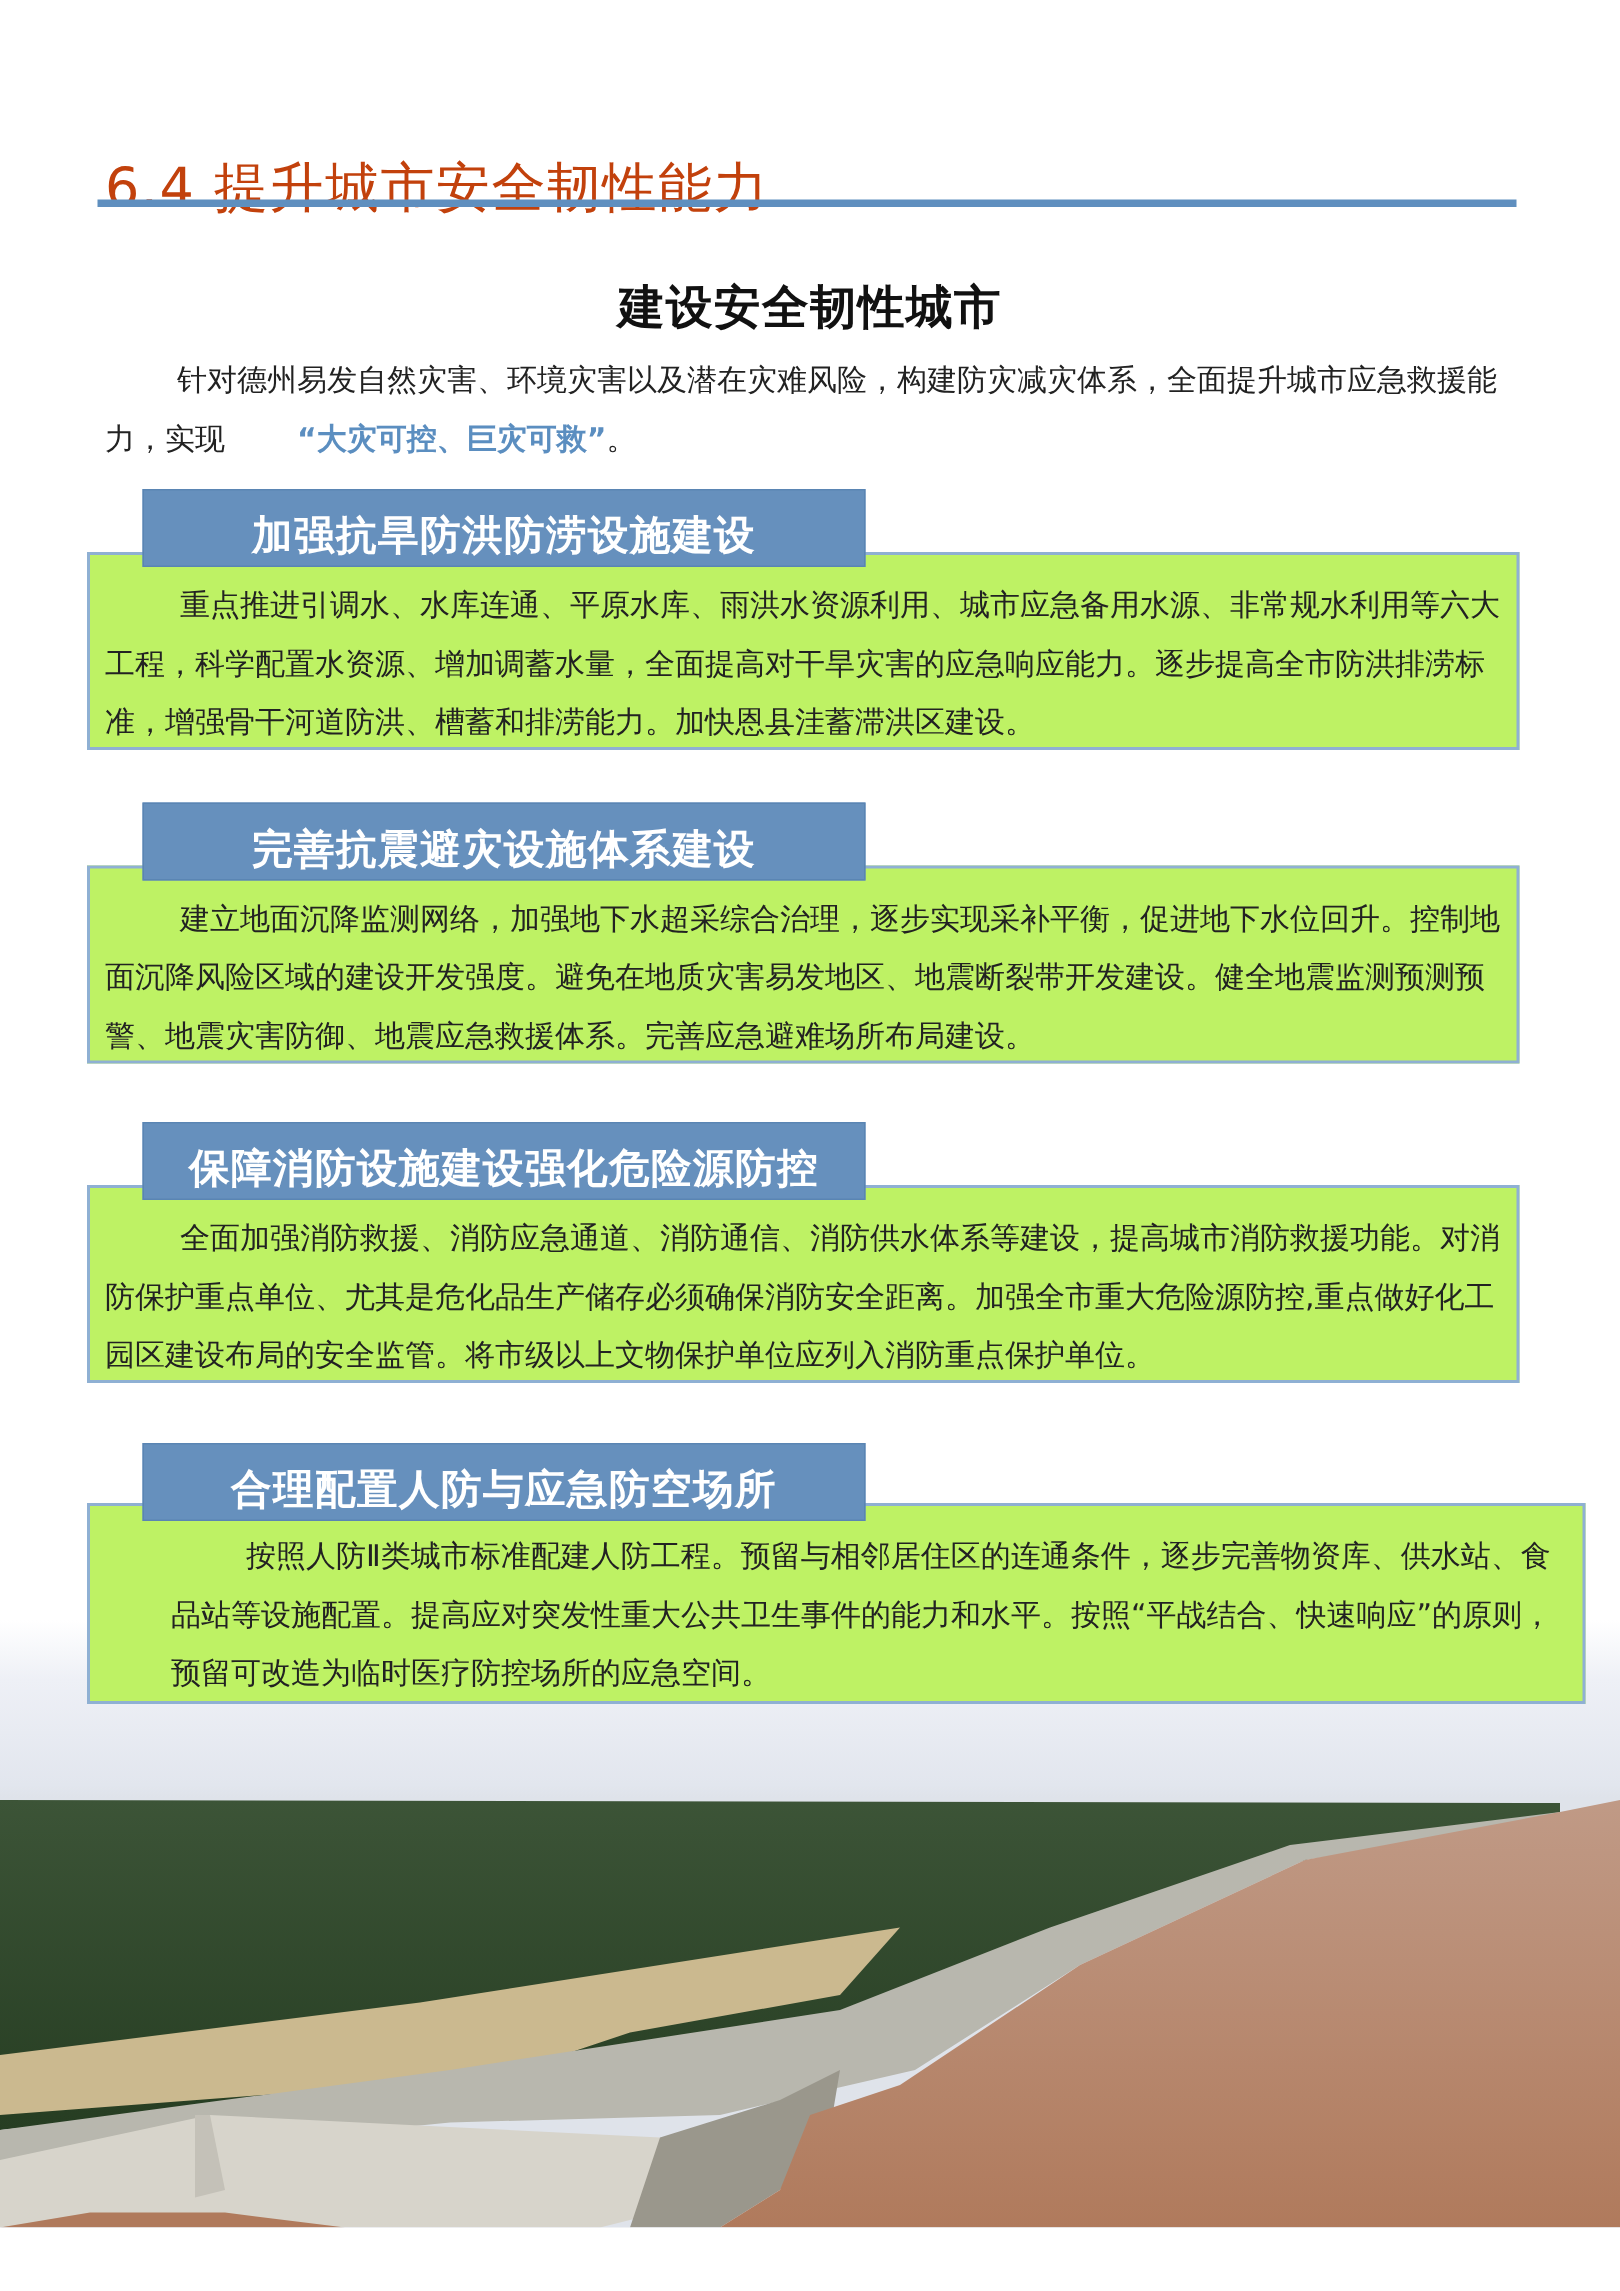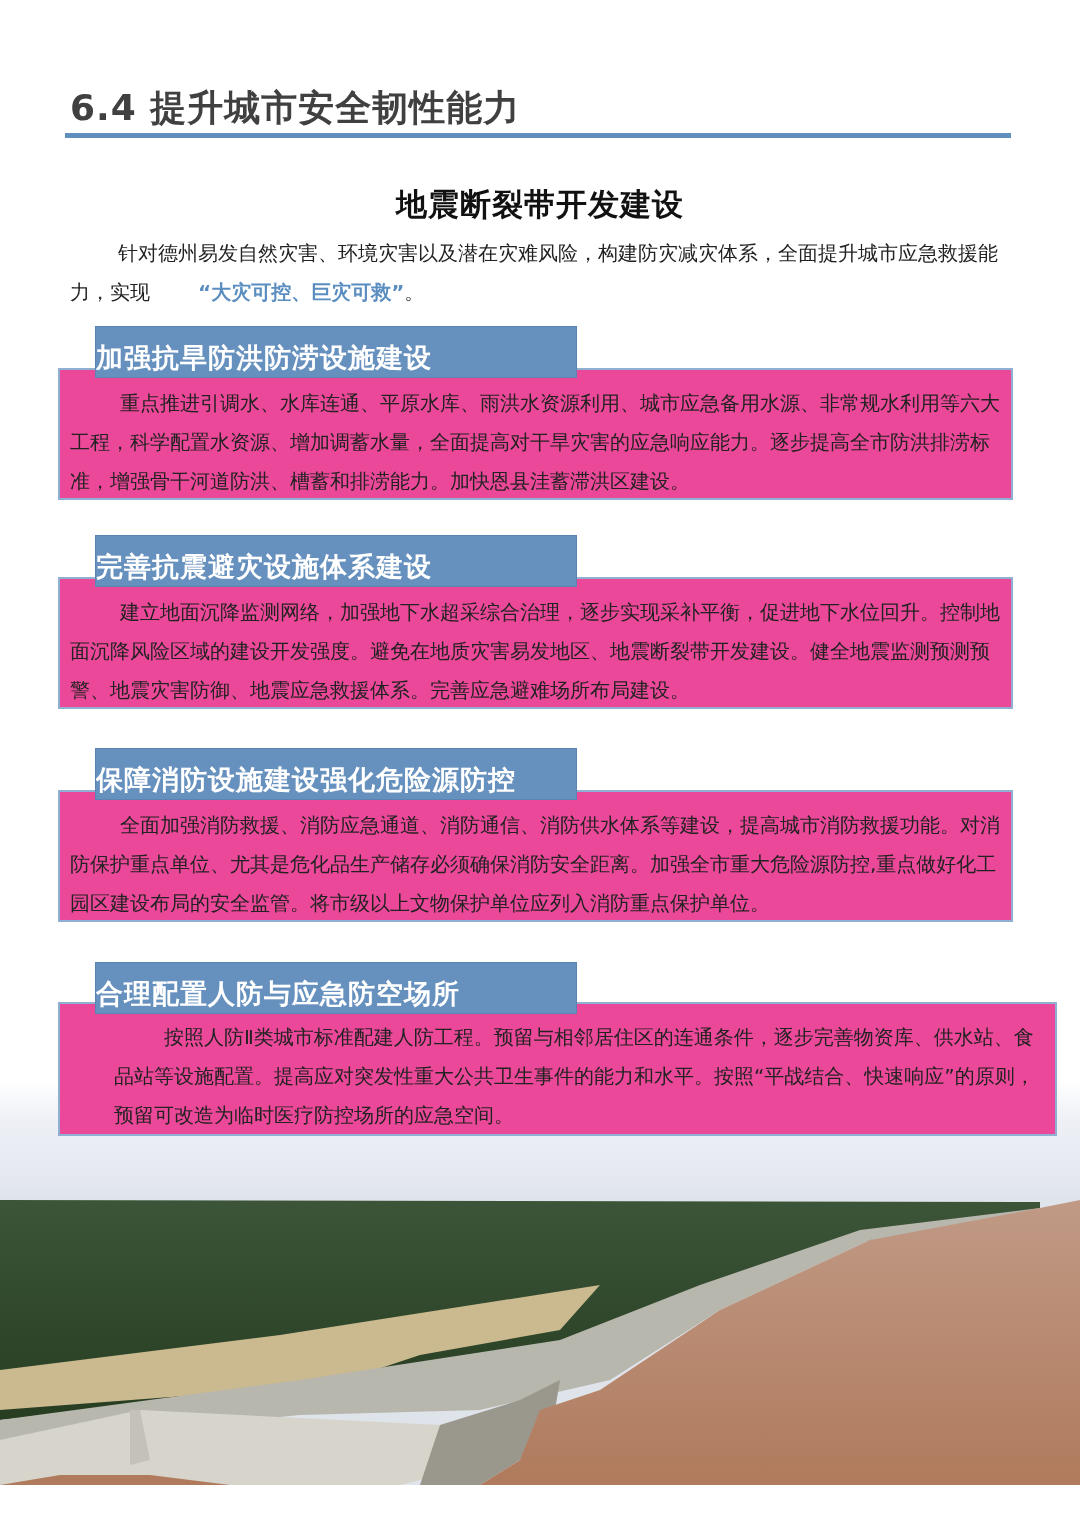--- a/index.html
+++ b/index.html
@@ -1,46 +1,46 @@
 <!DOCTYPE html>
 <html><head>
 <meta charset="utf-8">
 <style>
   html,body{margin:0;padding:0;background:#ffffff;}
   body{width:1080px;height:1527px;position:relative;overflow:hidden;
        font-family:"DejaVu Sans","Liberation Sans",sans-serif;color:#222;}
-  .section-title{position:absolute;left:70px;top:84px;font-size:36px;font-weight:bold;
-       color:#404040;letter-spacing:1px;white-space:nowrap;}
+  .section-title{position:absolute;left:70px;top:101px;font-size:36px;font-weight:normal;
+       color:#c2410c;letter-spacing:1px;white-space:nowrap;}
   .title-rule{position:absolute;left:65px;top:133px;width:946px;height:5px;background:#5f8fbf;}
   .main-heading{position:absolute;left:0;width:1080px;top:184px;text-align:center;
        font-size:31px;font-weight:bold;color:#111;letter-spacing:1px;}
   .intro{position:absolute;left:70px;width:940px;top:234px;font-size:20px;line-height:39px;color:#222;}
   .intro p{margin:0;text-indent:48px;}
   .highlight{color:#5b8ec0;font-weight:bold;margin-left:48px;}
 
   
   .photo{position:absolute;left:0;top:1080px;width:1080px;height:405px;overflow:hidden;
        background:linear-gradient(to bottom,#ffffff 0px,#eef0f6 40px,#e2e6ee 110px,#dfe3ea 118px);}
   .photo svg{position:absolute;left:0;top:0;}
 
   .block{position:absolute;left:58px;width:953px;}
-  .frame{position:absolute;left:0;width:951px;border:2px solid #8fb0d3;background:#ec4899;}
+  .frame{position:absolute;left:0;width:951px;border:2px solid #8fb0d3;background:#bef264;}
   .frame-body{padding:14px 8px 0 10px;font-size:20px;line-height:39px;color:#222;}
   .frame-body p{margin:0;text-indent:50px;}
   .tag{position:absolute;left:37px;width:482px;height:52px;background:#6690bd;color:#ffffff;
-       font-size:27px;font-weight:bold;text-align:left;line-height:62px;letter-spacing:1px;
+       font-size:27px;font-weight:bold;text-align:center;line-height:62px;letter-spacing:1px;
        border:1px solid #5a85b3;box-sizing:border-box;overflow:hidden;}
 </style>
 </head>
 <body>
 
 <div class="section-title">6.4 提升城市安全韧性能力</div>
 <div class="title-rule"></div>
 
-<div class="main-heading">地震断裂带开发建设</div>
+<div class="main-heading">建设安全韧性城市</div>
 
 <div class="intro">
   <p><span>针对德州易发自然灾害、环境灾害以及潜在灾难风险，构建防灾减灾体系，全面提升城市应急救援能力，实现</span><span class="highlight">“大灾可控、巨灾可救”</span><span>。</span></p>
 </div>
 
 <div class="photo">
   <svg width="1080" height="405" viewBox="0 0 1080 405">
     <defs>
       <linearGradient id="river" x1="0" y1="0" x2="0" y2="1">
         <stop offset="0" stop-color="#c09a86"></stop>

